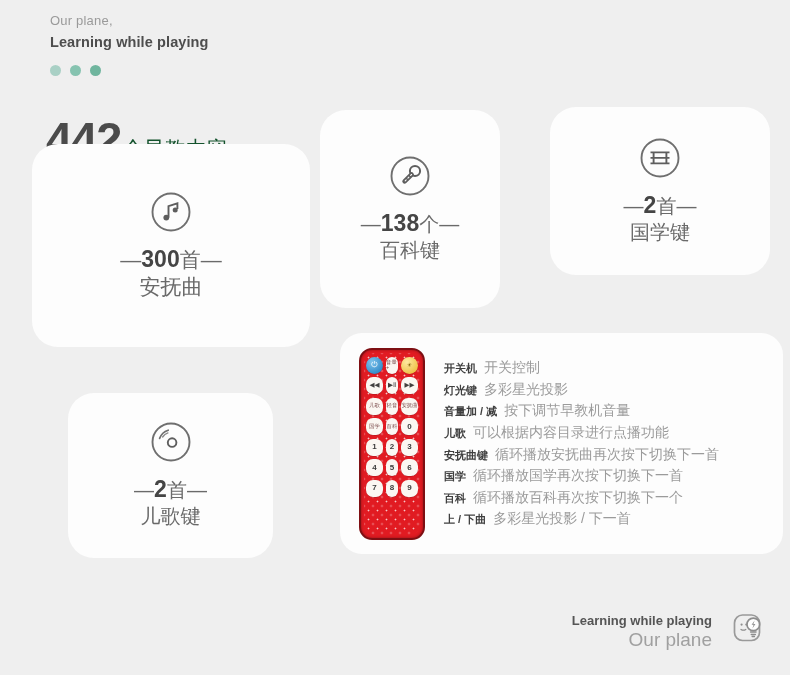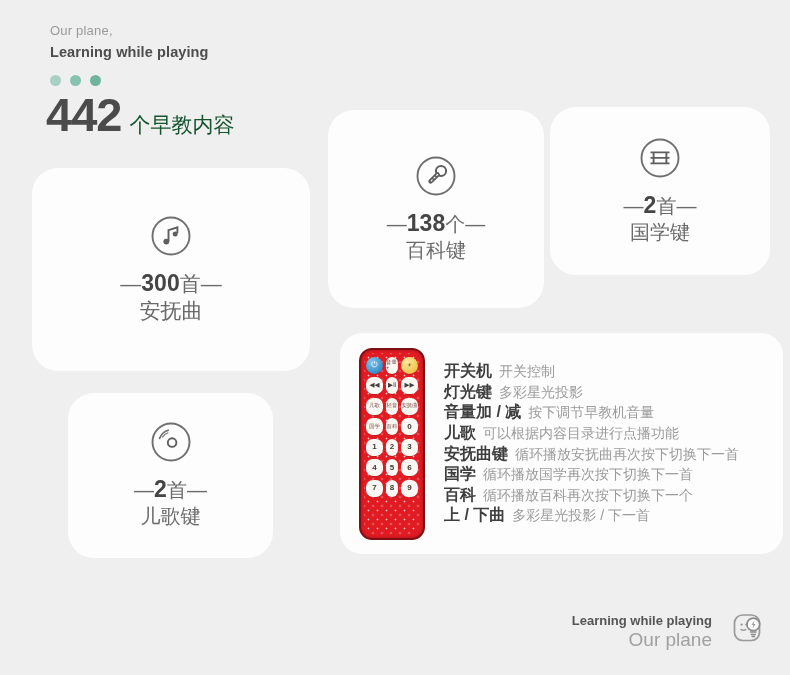--- a/index.html
+++ b/index.html
@@ -5,45 +5,45 @@
   * { box-sizing: border-box; margin: 0; padding: 0; }
   html, body {
     width: 790px; height: 675px;
     background: #efefef;
     font-family: "Liberation Sans", "DejaVu Sans", sans-serif;
     overflow: hidden;
   }
   .page { position: relative; width: 790px; height: 675px; background: #efefef; }
 
   
-  .header { position: absolute; left: 50px; top: 22px; }
+  .header { position: absolute; left: 50px; top: 12px; }
   .header .eyebrow { font-size: 13px; color: #9a9a9a; letter-spacing: .2px; line-height: 18px; }
   .header .brandline { font-size: 14.5px; font-weight: bold; color: #4d4d4d; letter-spacing: .1px; line-height: 20px; margin-top: 2px; }
   .dots { display: flex; gap: 9px; margin-top: 13px; }
   .dots span { width: 11px; height: 11px; border-radius: 50%; display: block; }
   .dot1 { background: #a9d0c5; }
   .dot2 { background: #86c3b0; }
   .dot3 { background: #6fb59e; }
 
-  .bignum { position: absolute; left: 46px; top: 92px; display: flex; align-items: flex-end; gap: 7px; }
+  .bignum { position: absolute; left: 46px; top: 116px; display: flex; align-items: flex-end; }
   .bignum .num { font-size: 47px; font-weight: bold; color: #4b4b4b; line-height: 46px; letter-spacing: -1px; }
   .bignum .unit { font-size: 21px; color: #14532d; line-height: 26px; margin-left: 1px; }
 
   
   .card {
     position: absolute; background: #fdfdfd; border-radius: 26px;
     display: flex; flex-direction: column; align-items: center; justify-content: center;
   }
   .card .ic { margin-bottom: 9px; }
   .card .line1 { font-size: 21px; color: #6a6a6a; line-height: 26px; white-space: nowrap; }
   .card .line1 b { color: #454545; font-weight: bold; font-size: 23px; }
   .card .line2 { font-size: 21px; color: #6a6a6a; line-height: 27px; white-space: nowrap; }
 
-  #card-lullaby { left: 32px;  top: 168px; width: 278px; height: 203px; }
-  #card-encyclopedia { left: 328px; top: 110px; width: 216px; height: 198px; }
+  #card-lullaby { left: 32px;  top: 144px; width: 278px; height: 203px; }
+  #card-encyclopedia { left: 320px; top: 110px; width: 180px; height: 198px; }
   #card-classics { left: 550px; top: 107px; width: 220px; height: 168px; }
   #card-kidsongs { left: 68px;  top: 393px; width: 205px; height: 165px; }
 
   #card-encyclopedia .line1, #card-encyclopedia .line2,
   #card-classics .line1, #card-classics .line2,
   #card-kidsongs .line1, #card-kidsongs .line2 { font-size: 20px; }
 
   
   #remote-panel {
     position: absolute; left: 340px; top: 333px; width: 443px; height: 221px;
@@ -80,21 +80,21 @@
   }
   .key.num { font-size: 8px; color: #3b3b3b; font-weight: bold; }
   .key.round { border-radius: 50%; width: 17px; height: 17px; margin: 0 auto; }
   .key.power { background: radial-gradient(circle at 35% 30%, #7fc4ec, #1878bd); color: #ffffff; font-size: 8px; }
   .key.light  { background: radial-gradient(circle at 35% 30%, #ffe9a0, #e8b52a); color: #8a6a10; font-size: 6px; }
   .key.glyph { font-size: 6.5px; color: #43403f; }
 
   
   .feature-list { flex: 1; padding: 4px 14px 4px 0; }
   .frow { display: flex; align-items: baseline; line-height: 20.6px; white-space: nowrap; }
-  .frow .fkey { font-size: 16px; font-weight: bold; color: #3f3f3f; }
+  .frow .fkey { font-size: 11px; font-weight: bold; color: #3f3f3f; }
   .frow .fdesc { font-size: 14px; color: #9b9b9b; margin-left: 7px; }
 
   
   .footer { position: absolute; right: 22px; bottom: 22px; display: flex; align-items: center; gap: 14px; }
   .footer .ftext { text-align: right; }
   .footer .fmain { font-size: 13px; font-weight: bold; color: #555555; line-height: 19px; }
   .footer .fsub { font-size: 19px; color: #a0a0a0; line-height: 19px; }
 </style>
 </head>
 <body>

